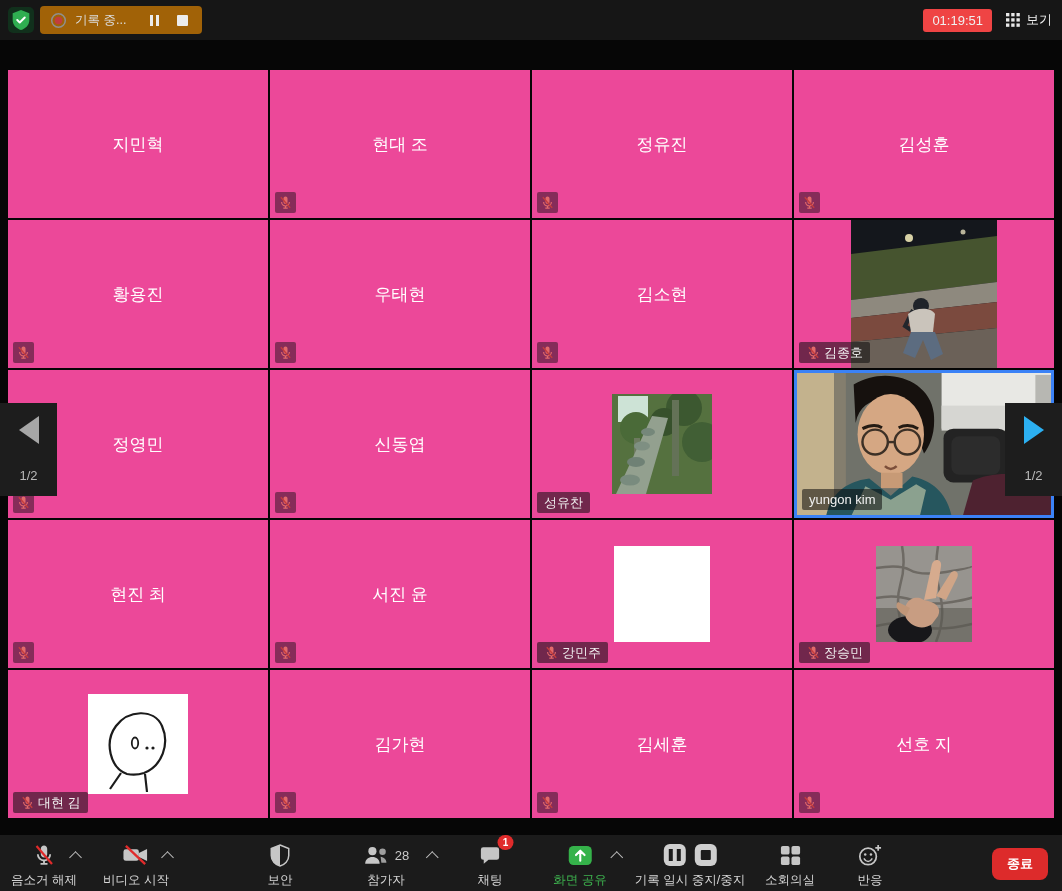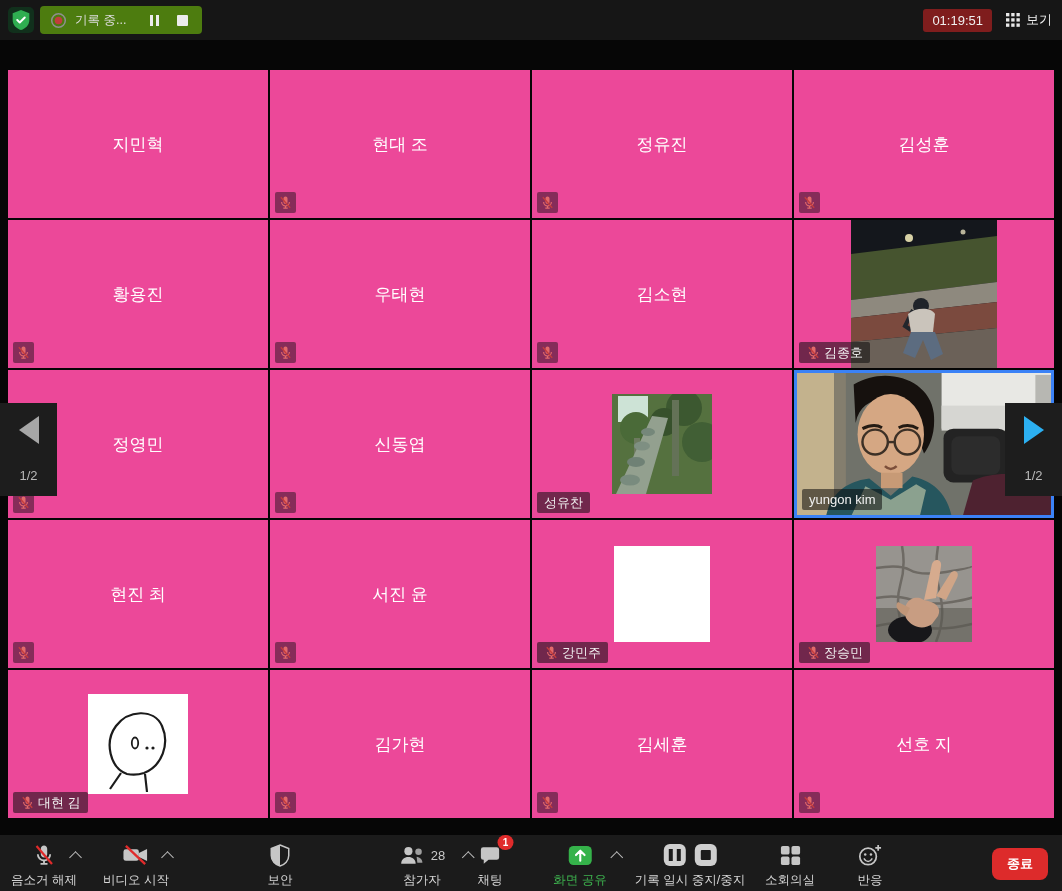--- a/index.html
+++ b/index.html
@@ -5,28 +5,28 @@
   html,body{margin:0;padding:0;}
   body{
     width:1062px;height:891px;position:relative;overflow:hidden;
     background:#060606;font-family:"Liberation Sans",sans-serif;
     -webkit-font-smoothing:antialiased;
   }
   
   .topbar{position:absolute;top:0;left:0;width:1062px;height:40px;background:#161616;}
   .shield-chip{position:absolute;left:8px;top:7px;width:26px;height:26px;border-radius:5px;
     background:#11301c;display:flex;align-items:center;justify-content:center;cursor:pointer;}
-  .rec-pill{position:absolute;left:40px;top:6px;height:28px;background:#4d7c0f;border-radius:4px;
+  .rec-pill{position:absolute;left:40px;top:6px;height:28px;background:#a16207;border-radius:4px;
     display:flex;align-items:center;padding:0 14px 0 10px;}
   .rec-text{color:#dcdcdc;font-size:12.5px;margin-left:8px;}
   .pp-pause{display:inline-flex;margin-left:22px;cursor:pointer;}
   .pp-pause i{display:inline-block;width:3px;height:11px;background:#ececec;margin:0 1.5px;}
   .pp-stop{display:inline-block;width:11px;height:11px;background:#ececec;border-radius:1px;margin-left:17px;cursor:pointer;}
   .topbar-right{position:absolute;right:10px;top:0;height:40px;display:flex;align-items:center;gap:14px;}
-  .timer{background:#7f1d1d;border-radius:3px;padding:4px 9px;color:#f0f0f0;font-size:13px;}
+  .timer{background:#ef4444;border-radius:3px;padding:4px 9px;color:#f0f0f0;font-size:13px;}
   .view-btn{display:flex;align-items:center;gap:6px;color:#f0f0f0;font-size:13px;cursor:pointer;}
   
   .grid{position:absolute;left:8px;top:70px;width:1046px;
     display:grid;grid-template-columns:repeat(4,1fr);grid-auto-rows:148px;gap:2px;}
   .tile{position:relative;background:#ec4899;box-sizing:border-box;overflow:hidden;cursor:pointer;}
   .tile.active{border:3px solid #3b82f6;}
   .center-name{position:absolute;left:0;right:0;top:50%;transform:translateY(-50%);
     text-align:center;color:#ffffff;font-size:17px;font-weight:500;}
   .mic-chip{position:absolute;left:5px;bottom:5px;background:rgba(12,12,12,0.45);
     border-radius:2px;padding:3px;line-height:0;}
@@ -398,21 +398,21 @@
     </div>
     <div class="tb-btn" style="left: 280px;">
       <div class="icon-row">
         <svg width="21" height="23" viewBox="0 0 24 26">
           <path d="M12 1l10 4v8c0 6-4.5 10.5-10 12C6.5 23.5 2 19 2 13V5z" fill="none" stroke="#c6c6c6" stroke-width="1.7"></path>
           <path d="M12 1v24C6.5 23.5 2 19 2 13V5z" fill="#c6c6c6"></path>
         </svg>
       </div>
       <div class="tb-label">보안</div>
     </div>
-    <div class="tb-btn" style="left: 386px; margin-left: 36px;">
+    <div class="tb-btn" style="left: 386px;">
       <div class="icon-row">
         <svg width="27" height="24" viewBox="0 0 28 24">
           <circle cx="10" cy="8" r="4.2" fill="#c6c6c6"></circle>
           <path d="M2.5 21c0-4.5 3.4-7 7.5-7s7.5 2.5 7.5 7z" fill="#c6c6c6"></path>
           <circle cx="20.5" cy="8.6" r="3.4" fill="#9e9e9e"></circle>
           <path d="M18.5 13.7c3.4.4 6 2.8 6 6.3h-5.2" fill="#9e9e9e"></path>
         </svg>
         <span class="tb-count">28</span>
       </div>
       <span class="chev" style="left: calc(50% + 42px);"></span>

